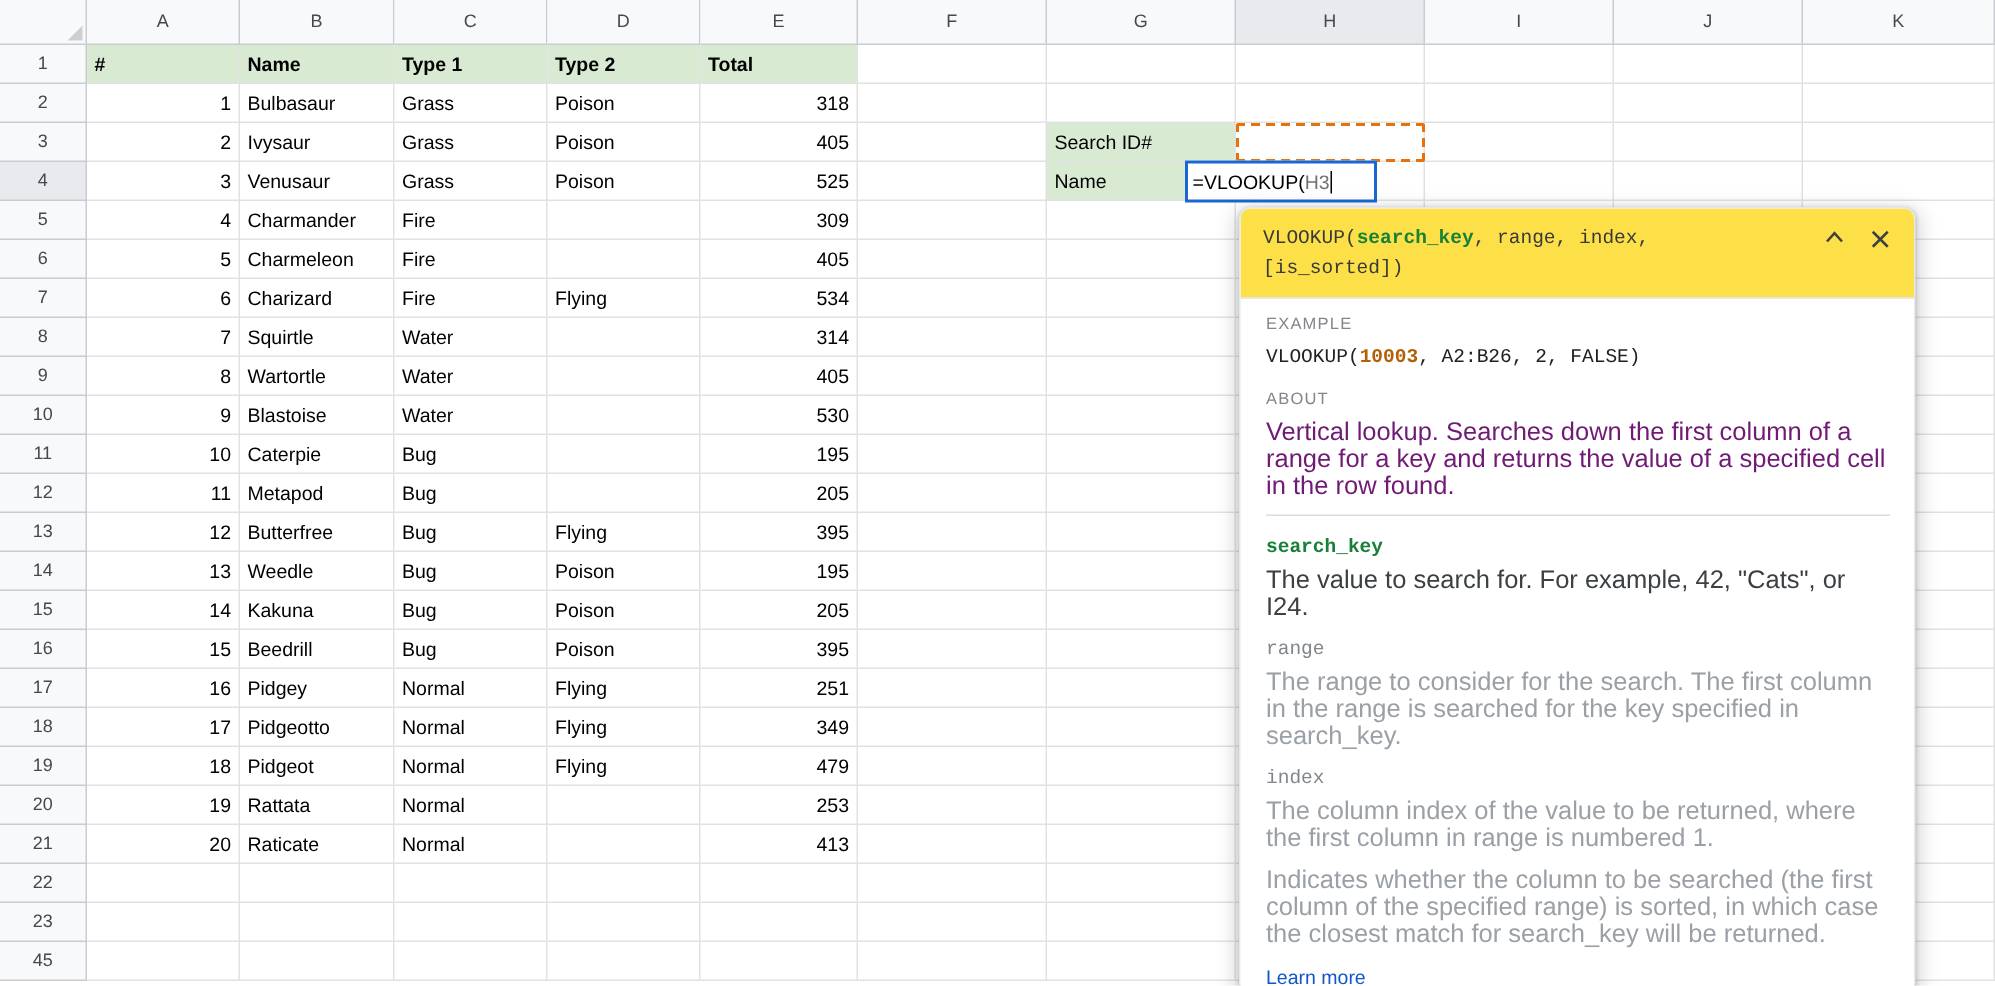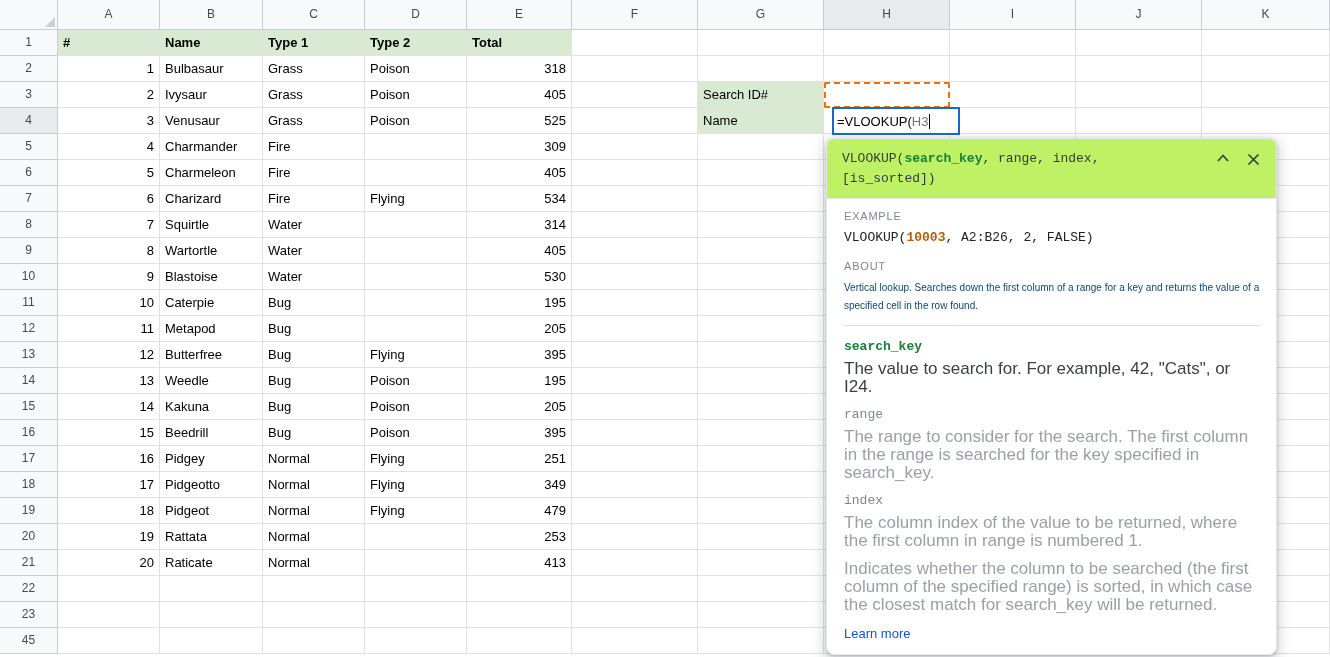--- a/index.html
+++ b/index.html
@@ -35,58 +35,58 @@
     border-left:10px solid transparent; border-bottom:10px solid #ccd0d4;
   }
 
   
   #ref-outline {
     position:absolute; left:824px; top:82px; width:126px; height:26px;
     border:2px dashed #e8710a; border-radius:2px; z-index:4; background:transparent;
   }
   
   #edit-cell {
-    position:absolute; left:832px; top:107px; width:128px; height:28px;
+    position:absolute; left:790px; top:107px; width:128px; height:28px;
     background:#fff; border:2px solid #1967d2; z-index:5;
     display:flex; align-items:center; padding-left:3px;
     font-size:13px; color:#000;
   }
   #edit-cell .ref { color:#737373; }
   .caret { display:inline-block; width:1px; height:15px; background:#000; margin-left:1px; }
 
   
   .popup {
     position:absolute; left:826px; top:138px; width:451px; z-index:10;
     background:#fff; border-radius:8px; overflow:hidden;
     box-shadow:0 1px 3px rgba(60,64,67,.3), 0 4px 12px 4px rgba(60,64,67,.18);
     border:1px solid #e6e8ea;
   }
   .popup-head {
     display:flex; justify-content:space-between; align-items:flex-start;
-    background:#bef264; padding:10px 14px 9px 15px; border-bottom:1px solid #e3e5e8;
+    background:#fde047; padding:10px 14px 9px 15px; border-bottom:1px solid #e3e5e8;
   }
   .sig {
     width:345px; font-family:"Liberation Mono","DejaVu Sans Mono",monospace;
     font-size:13px; line-height:20px; color:#37393b; word-break:normal;
   }
   .sig-active { color:#188038; font-weight:bold; }
   .head-icons { display:flex; gap:17px; padding-top:4px; padding-right:2px; }
   .icon-btn { cursor:pointer; display:inline-flex; }
 
   .popup-body { padding:10px 16px 12px 17px; }
   .kicker {
     font-size:11px; line-height:14px; letter-spacing:.8px; font-weight:500;
     color:#80868b; margin-bottom:6px;
   }
   .code {
     font-family:"Liberation Mono","DejaVu Sans Mono",monospace;
     font-size:13px; line-height:18px; color:#202124; margin-bottom:12px;
   }
   .ex-arg { color:#b45f06; font-weight:bold; }
-  .about-text { font-size:10px; line-height:18px; color:#0c4a6e; margin-bottom:8px; width:420px; }
+  .about-text { font-size:17px; line-height:18px; color:#701a75; margin-bottom:8px; width:420px; }
   .divider { border-top:1px solid #dadce0; margin:10px 0 12px; }
   .param { margin-bottom:10px; }
   .param-name {
     font-family:"Liberation Mono","DejaVu Sans Mono",monospace;
     font-size:13px; line-height:17px; color:#80868b; font-weight:500; margin-bottom:5px;
   }
   .param-name.active { color:#188038; font-weight:bold; }
   .param-desc { font-size:17px; line-height:18px; color:#9aa0a6; width:418px; }
   .param-desc.active { color:#3c4043; }
   .learn-more { display:inline-block; margin-top:2px; font-size:13px; color:#1155cc; cursor:pointer; text-decoration:none; }

